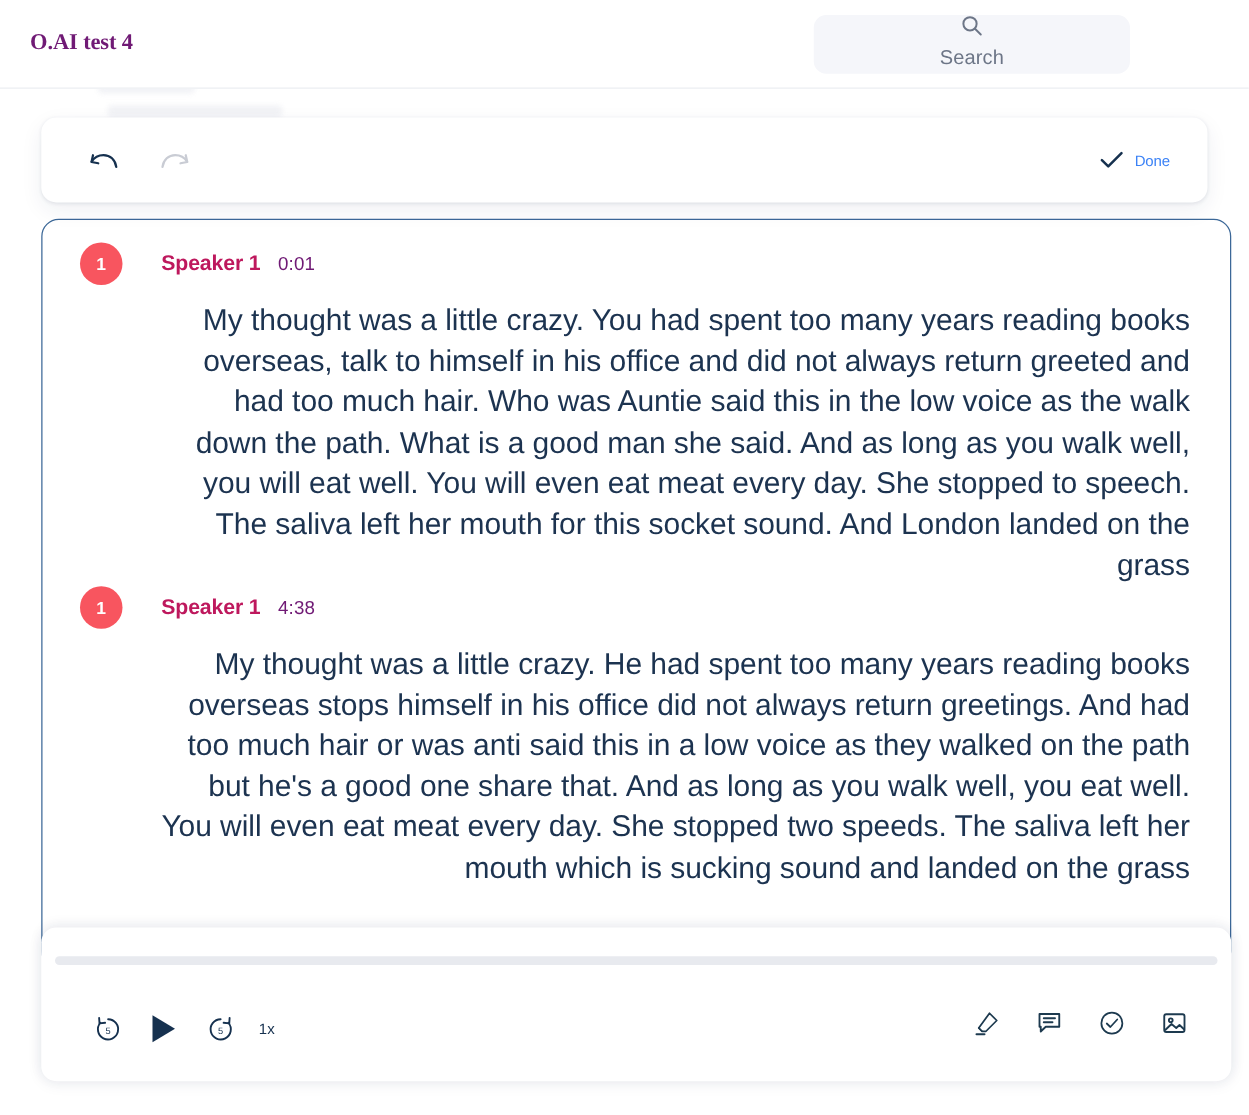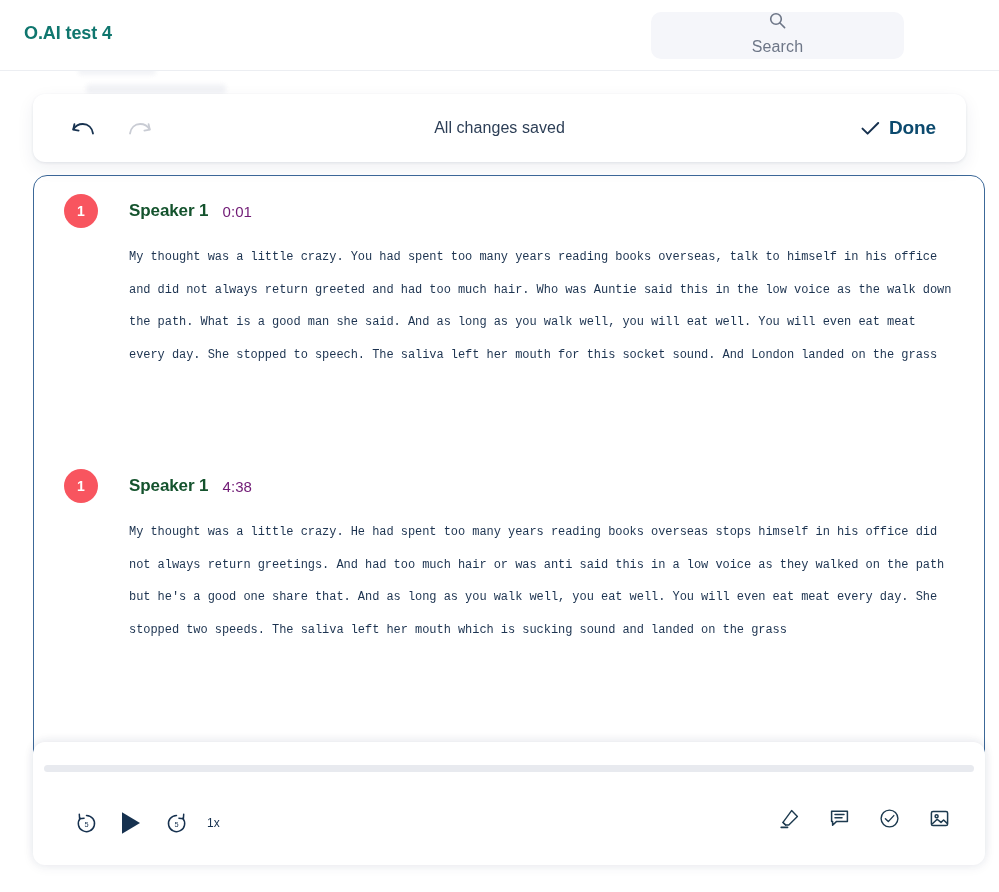--- a/index.html
+++ b/index.html
@@ -28,21 +28,22 @@
     z-index: 40;
   }
 
   .app-title {
     position: absolute;
     left: 24px;
     top: 23px;
     font-size: 18px;
     font-weight: 700;
     letter-spacing: -0.1px;
-    color: #0f766e;
+    color: #701a75;
+    font-family: Liberation Serif, serif;
   }
 
   .search-box {
     position: absolute;
     left: 651px;
     top: 12px;
     width: 253px;
     height: 47px;
     background: #f5f6fa;
     border: none;
@@ -125,24 +126,24 @@
     align-items: center;
     gap: 9px;
     background: none;
     border: none;
     cursor: pointer;
     color: #16314f;
     font-family: inherit;
   }
   .done-check { display: block; color: #16314f; }
   .done-label {
-    font-size: 19px;
-    font-weight: 700;
+    font-size: 12px;
+    font-weight: 400;
     letter-spacing: -0.1px;
-    color: #0c4a6e;
+    color: #3b82f6;
   }
 
   
   .transcript-card {
     position: absolute;
     left: 33px;
     top: 175px;
     width: 952px;
     height: 600px;
     background: #ffffff;
@@ -179,44 +180,43 @@
     display: flex;
     align-items: center;
     justify-content: center;
     cursor: pointer;
   }
 
   .speaker-name {
     margin-left: 31px;
     font-size: 17px;
     font-weight: 700;
-    color: #14532d;
+    color: #be185d;
     letter-spacing: -0.1px;
     cursor: pointer;
   }
 
   .seg-time {
     margin-left: 14px;
     font-size: 15px;
     color: #701a75;
     letter-spacing: 0.1px;
     cursor: pointer;
   }
 
   .seg-body {
     margin-left: 65px;
     margin-top: 10px;
     margin-right: 10px;
-    font-size: 12px;
+    font-size: 24px;
     line-height: 32.6px;
     color: #1c3350;
     letter-spacing: -0.05px;
-    text-align: left;
+    text-align: right;
     cursor: text;
-    font-family: Liberation Mono, monospace;
   }
 
   
   .player {
     position: absolute;
     left: 33px;
     top: 742px;
     width: 952px;
     height: 123px;
     background: #ffffff;
@@ -316,21 +316,20 @@
     </svg>
   </button>
 
   <button class="redo-btn">
     <svg width="24" height="18" viewBox="0 0 24 18" fill="none" stroke="currentColor" stroke-width="1.8" stroke-linecap="round" stroke-linejoin="round">
       <path d="M2 14.5C2.8 8.8 6.8 5 12.2 5C16.4 5 19.8 7.2 21.6 10.2"></path>
       <polyline points="16.4,11.6 21.8,10.6 20.6,5.2"></polyline>
     </svg>
   </button>
 
-  <div class="saved-status">All changes saved</div>
 
   <button class="done-btn">
     <svg class="done-check" width="19" height="15" viewBox="0 0 19 15" fill="none" stroke="currentColor" stroke-width="2" stroke-linecap="round" stroke-linejoin="round">
       <polyline points="1.5,7.6 6.6,12.6 17.2,2"></polyline>
     </svg>
     <span class="done-label">Done</span>
   </button>
 </div>
 
 <div class="transcript-card">

